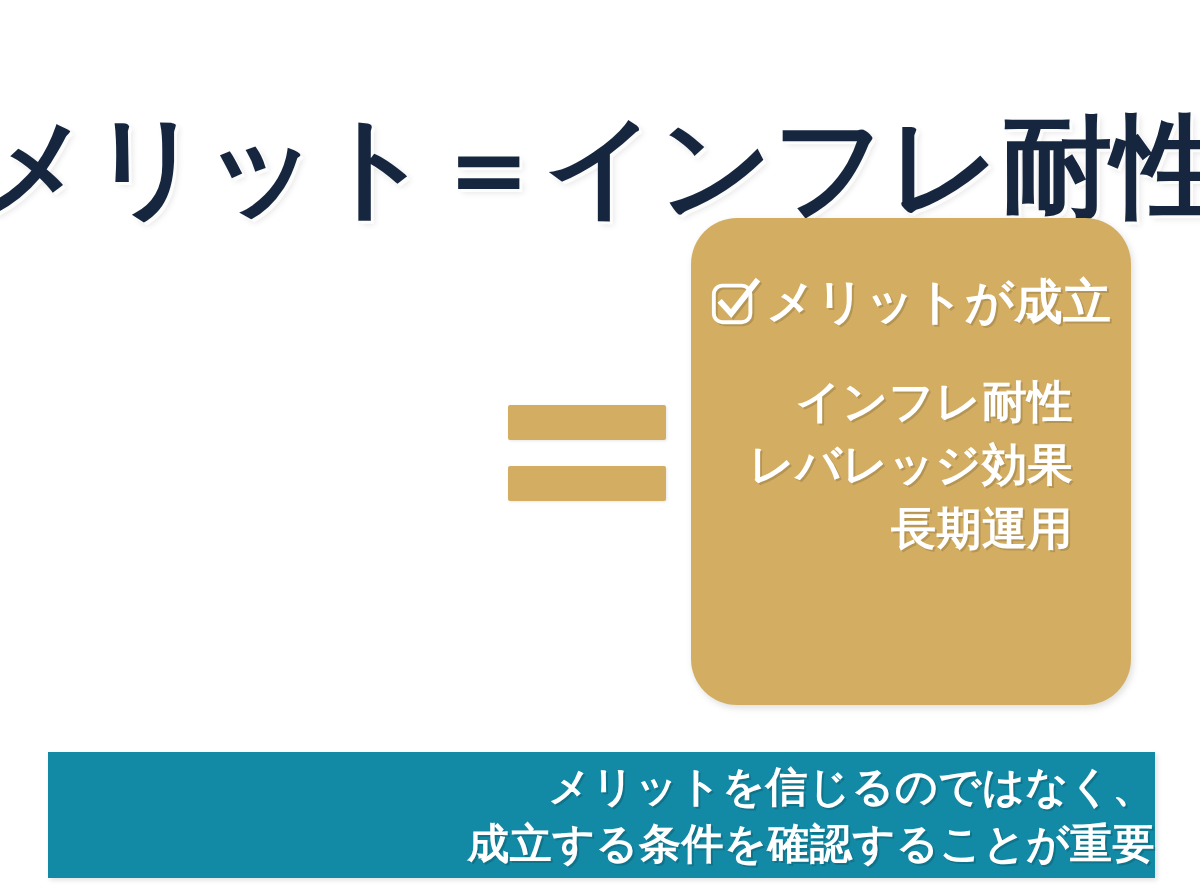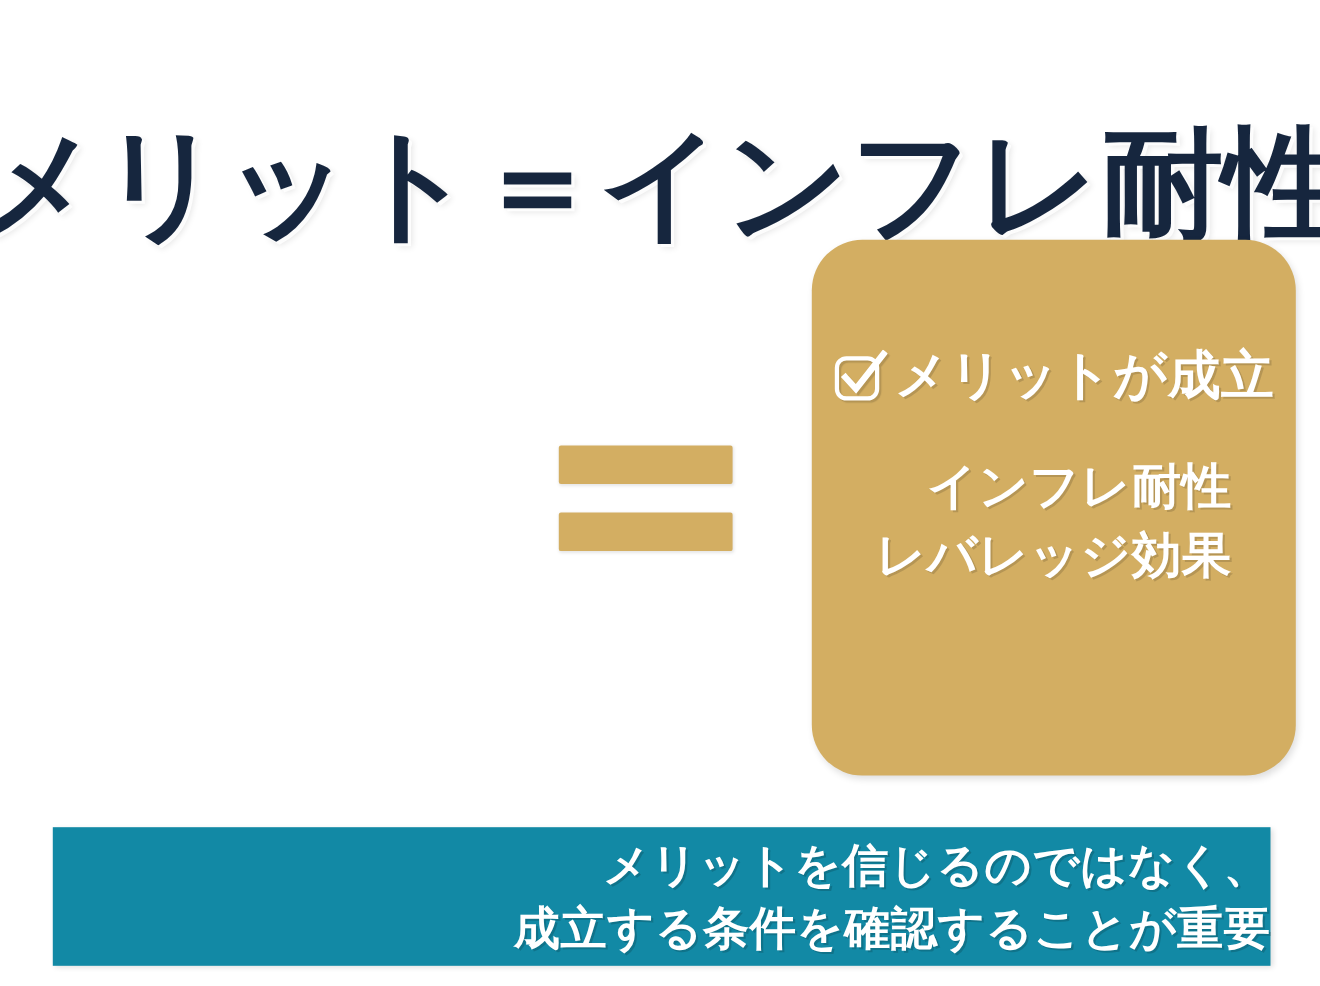--- a/index.html
+++ b/index.html
@@ -101,31 +101,31 @@
   .equals-bar {
     height: 35px;
     background: #d3ae62;
     border-radius: 2px;
     box-shadow: 1px 1px 3px rgba(0,0,0,0.10);
   }
 
   
   .gold-panel {
     position: absolute;
-    left: 738px;
+    left: 691px;
     top: 218px;
     width: 440px;
     height: 487px;
     background: #d3ae62;
     border-radius: 46px;
     box-shadow: 2px 3px 7px rgba(0,0,0,0.13);
     display: flex;
     flex-direction: column;
     align-items: center;
-    padding-top: 98px;
+    padding-top: 58px;
     box-sizing: border-box;
   }
   .gold-head {
     display: flex;
     align-items: center;
     justify-content: center;
     gap: 6px;
     white-space: nowrap;
   }
   .check-icon {
@@ -203,20 +203,21 @@
     <div class="gold-head">
       <svg class="check-icon" viewBox="0 0 52 52">
         <rect x="4" y="8" width="38" height="38" rx="9" ry="9" fill="none" stroke="#ffffff" stroke-width="4"></rect>
         <path d="M12 26 L22 37 L48 4" fill="none" stroke="#ffffff" stroke-width="6" stroke-linecap="square" stroke-linejoin="miter"></path>
       </svg>
       <span class="gold-head-text">メリットが成立</span>
     </div>
     <div class="gold-list">
       <div class="gold-item">インフレ耐性</div>
       <div class="gold-item">レバレッジ効果</div>
+      <div class="gold-item">長期運用</div>
     </div>
   </div>
 
   <div class="banner">
     <div class="banner-line">メリットを信じるのではなく、</div>
     <div class="banner-line">成立する条件を確認することが重要</div>
   </div>
 
 </div>
 

